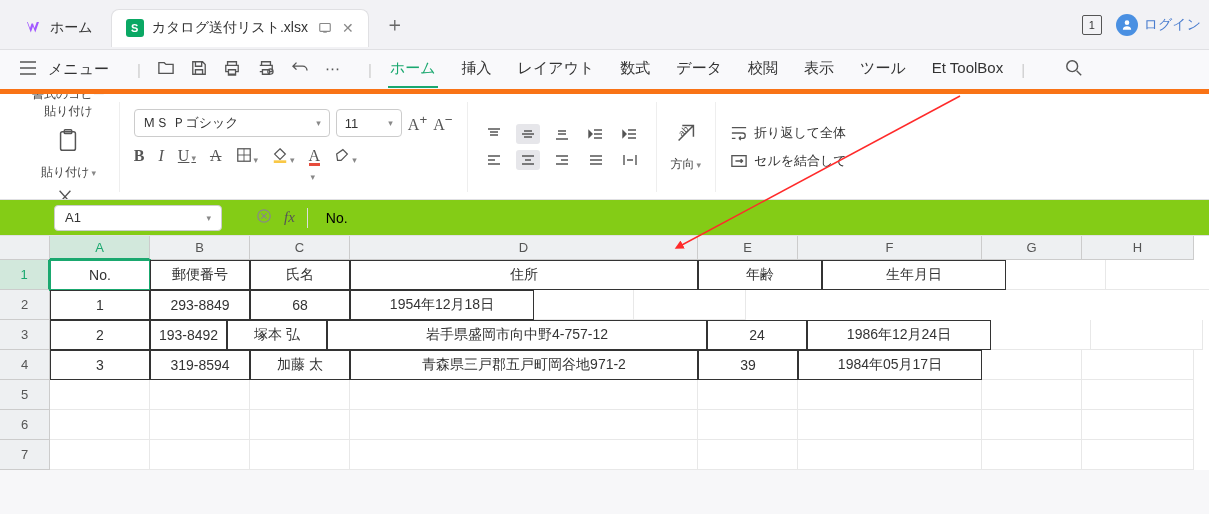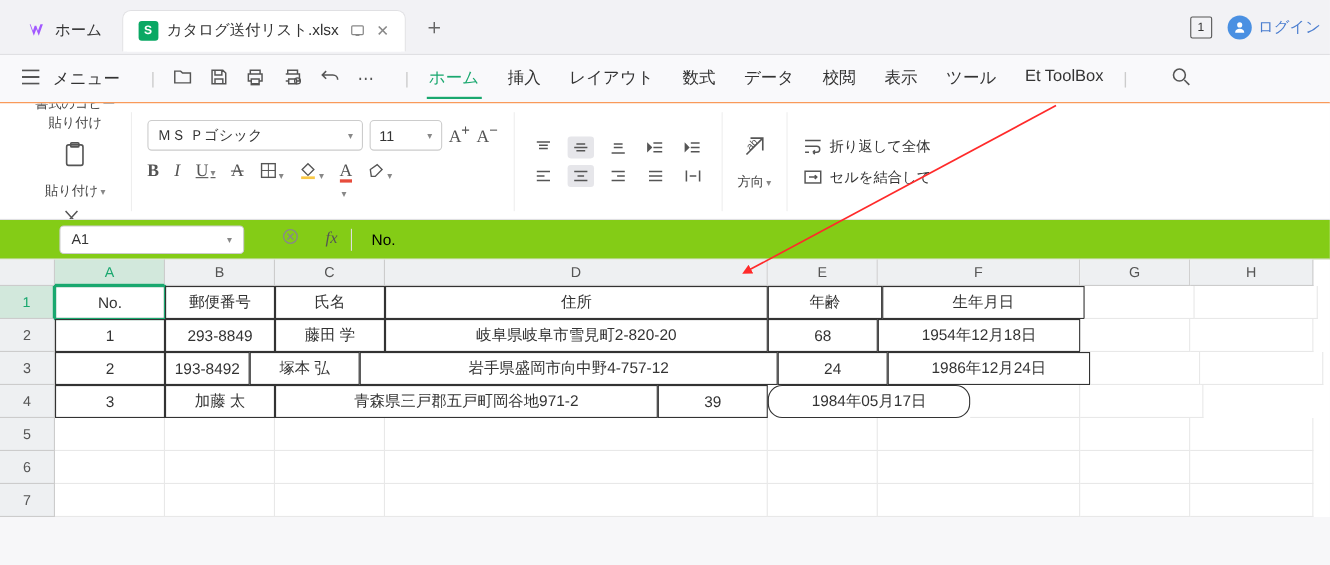--- a/index.html
+++ b/index.html
@@ -15,21 +15,21 @@
 .tab-close { margin-left: 10px; color: #888; cursor: pointer; }
 .tab-ext { margin-left: 10px; color: #888; }
 .newtab { margin-left: 14px; color: #666; font-size: 20px; cursor: pointer; }
 .titlebar-right { margin-left: auto; display: flex; align-items: center; gap: 14px; }
 .win-num { border: 1.5px solid #555; width: 20px; height: 20px; display: flex; align-items: center; justify-content: center; font-size: 11px; border-radius: 2px; }
 .login { display: flex; align-items: center; gap: 6px; color: #4a7dcf; font-size: 14px; }
 .avatar { width: 22px; height: 22px; background: #4a90e2; border-radius: 50%; display: flex; align-items: center; justify-content: center; }
 .avatar svg { width: 14px; height: 14px; fill: #fff; }
 
 
-.menubar { height: 44px; display: flex; align-items: center; padding: 0 20px; background: #f9f9fb; border-bottom: 1px solid #f97316; gap: 8px; font-size: 15px; }
+.menubar { height: 44px; display: flex; align-items: center; padding: 0 20px; background: #f9f9fb; border-bottom: 5px solid #f97316; gap: 8px; font-size: 15px; }
 .menu-hamburger { color: #555; margin-right: 4px; }
 .menu-label { margin-right: 12px; }
 .menu-icons { display: flex; gap: 16px; color: #555; margin-right: 12px; }
 .menu-icons span { cursor: pointer; }
 .menu-sep { color: #ccc; margin: 0 8px; }
 .menu-tabs { display: flex; gap: 22px; }
 .menu-tab { cursor: pointer; padding: 8px 2px; }
 .menu-tab.active { color: #1aa86f; border-bottom: 2.5px solid #1aa86f; font-weight: 500; }
 .menu-search { margin-left: 24px; color: #555; }
 
@@ -51,21 +51,21 @@
 .align-cell { width: 24px; height: 20px; display: flex; align-items: center; justify-content: center; font-size: 14px; color: #555; cursor: pointer; }
 .align-cell.sel { background: #e6e6ea; border-radius: 3px; }
 .wrap-col { display: flex; flex-direction: column; gap: 10px; font-size: 13px; }
 .wrap-item { display: flex; align-items: center; gap: 6px; cursor: pointer; }
 
 
 .formula-row { height: 36px; display: flex; align-items: center; background: #84cc16; border-bottom: 1px solid #e0e0e3; gap: 10px; padding: 0 10px; }
 .name-box { width: 168px; height: 26px; background: #fff; border: 1px solid #ccc; border-radius: 4px; display: flex; align-items: center; justify-content: space-between; padding: 0 10px; font-size: 13px; margin-left: 44px; }
 .fx-area { display: flex; align-items: center; gap: 12px; flex: 1; margin-left: 24px; }
 .fx-icon { color: #666; cursor: pointer; }
-.fx-label { font-style: italic; font-family: serif; color: #555; font-size: 15px; margin-left: 12px; }
+.fx-label { font-style: italic; font-family: serif; color: #555; font-size: 15px; }
 .fx-sep { width: 1px; height: 20px; background: #ddd; }
 .fx-input { flex: 1; border: none; background: transparent; height: 26px; font-size: 14px; outline: none; padding: 0 6px; }
 
 
 .grid-area { position: relative; background: #fff; }
 .grid-corner { position: absolute; left: 0; top: 0; width: 50px; height: 24px; background: #eef0f2; border-right: 1px solid #ccc; border-bottom: 1px solid #ccc; }
 .col-headers { position: absolute; left: 50px; top: 0; display: flex; height: 24px; }
 .col-h { background: #eef0f2; border-right: 1px solid #ccc; border-bottom: 1px solid #ccc; display: flex; align-items: center; justify-content: center; font-size: 13px; color: #555; }
 .col-h.sel { background: #d2e8dc; color: #1aa86f; border-bottom: 2px solid #1aa86f; }
 .row-headers { position: absolute; left: 0; top: 24px; width: 50px; }
@@ -345,51 +345,50 @@
       <div class="row-h">5</div>
       <div class="row-h">6</div>
       <div class="row-h">7</div>
     </div>
   <div class="cells" id="cells">
       <div class="cell-row">
         <div class="cell b selcell" style="width: 100px;">No.</div>
         <div class="cell b" style="width: 100px;">郵便番号</div>
         <div class="cell b" style="width: 100px;">氏名</div>
         <div class="cell b" style="width: 348px;">住所</div>
-        <div class="cell b" style="width: 104px;">年齢</div>
+        <div class="cell b" style="width: 124px;">年齢</div>
         <div class="cell b" style="width: 184px;">生年月日</div>
         <div class="cell" style="width: 100px;"></div>
         <div class="cell" style="width: 112px;"></div>
       </div>
       <div class="cell-row">
         <div class="cell b" style="width: 100px;">1</div>
         <div class="cell b" style="width: 100px;">293-8849</div>
-        <div class="cell b" style="width: 100px;">藤田 学</div>
-        <div class="cell b" style="width: 348px;">岐阜県岐阜市雪見町2-820-20</div>
         <div class="cell b" style="width: 100px;">68</div>
         <div class="cell b" style="width: 184px;">1954年12月18日</div>
         <div class="cell" style="width: 100px;"></div>
         <div class="cell" style="width: 112px;"></div>
       </div>
       <div class="cell-row">
         <div class="cell b" style="width: 100px;">2</div>
         <div class="cell b" style="width: 77px;">193-8492</div>
         <div class="cell b" style="width: 100px;">塚本 弘</div>
         <div class="cell b" style="width: 380px;">岩手県盛岡市向中野4-757-12</div>
         <div class="cell b" style="width: 100px;">24</div>
         <div class="cell b" style="width: 184px;">1986年12月24日</div>
         <div class="cell" style="width: 100px;"></div>
         <div class="cell" style="width: 112px;"></div>
       </div>
       <div class="cell-row">
         <div class="cell b" style="width: 100px;">3</div>
+        <div class="cell b" style="width: 100px;">319-8594</div>
         <div class="cell b" style="width: 100px;">加藤 太</div>
         <div class="cell b" style="width: 348px; text-align: right;">青森県三戸郡五戸町岡谷地971-2</div>
         <div class="cell b" style="width: 100px;">39</div>
-        <div class="cell b" style="width: 184px; border-radius: 13px;">1984年05月17日</div>
+        <div class="cell b" style="width: 184px;">1984年05月17日</div>
         <div class="cell" style="width: 100px;"></div>
         <div class="cell" style="width: 112px;"></div>
       </div>
       <div class="cell-row">
         <div class="cell" style="width: 100px;"></div>
         <div class="cell" style="width: 100px;"></div>
         <div class="cell" style="width: 100px;"></div>
         <div class="cell" style="width: 348px;"></div>
         <div class="cell" style="width: 100px;"></div>
         <div class="cell" style="width: 184px;"></div>

